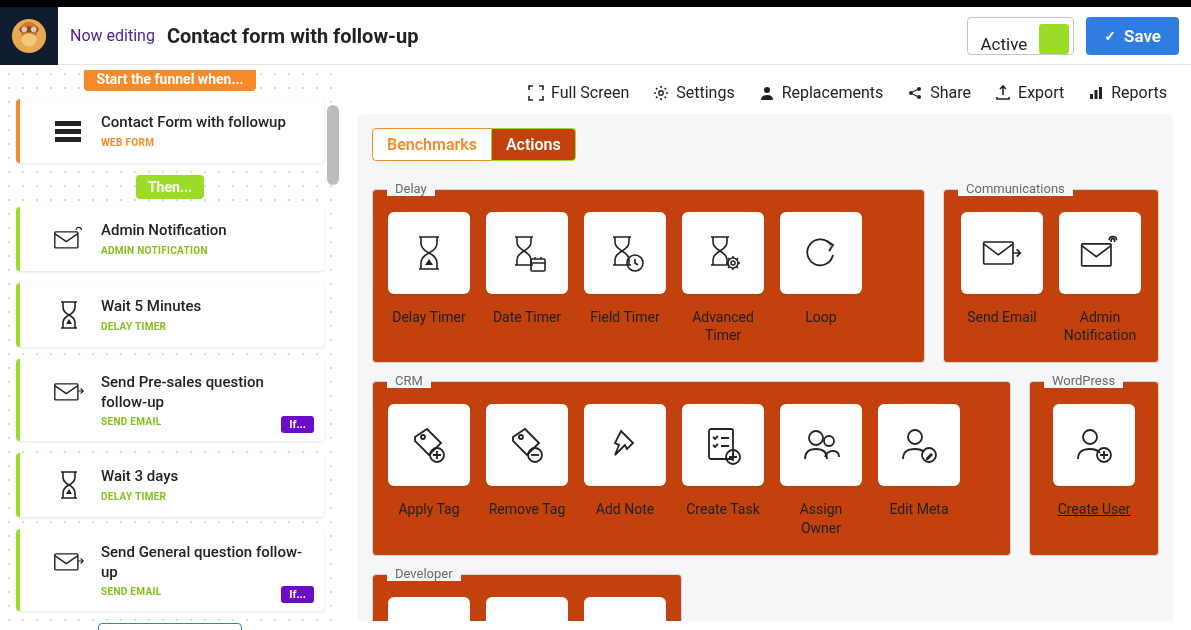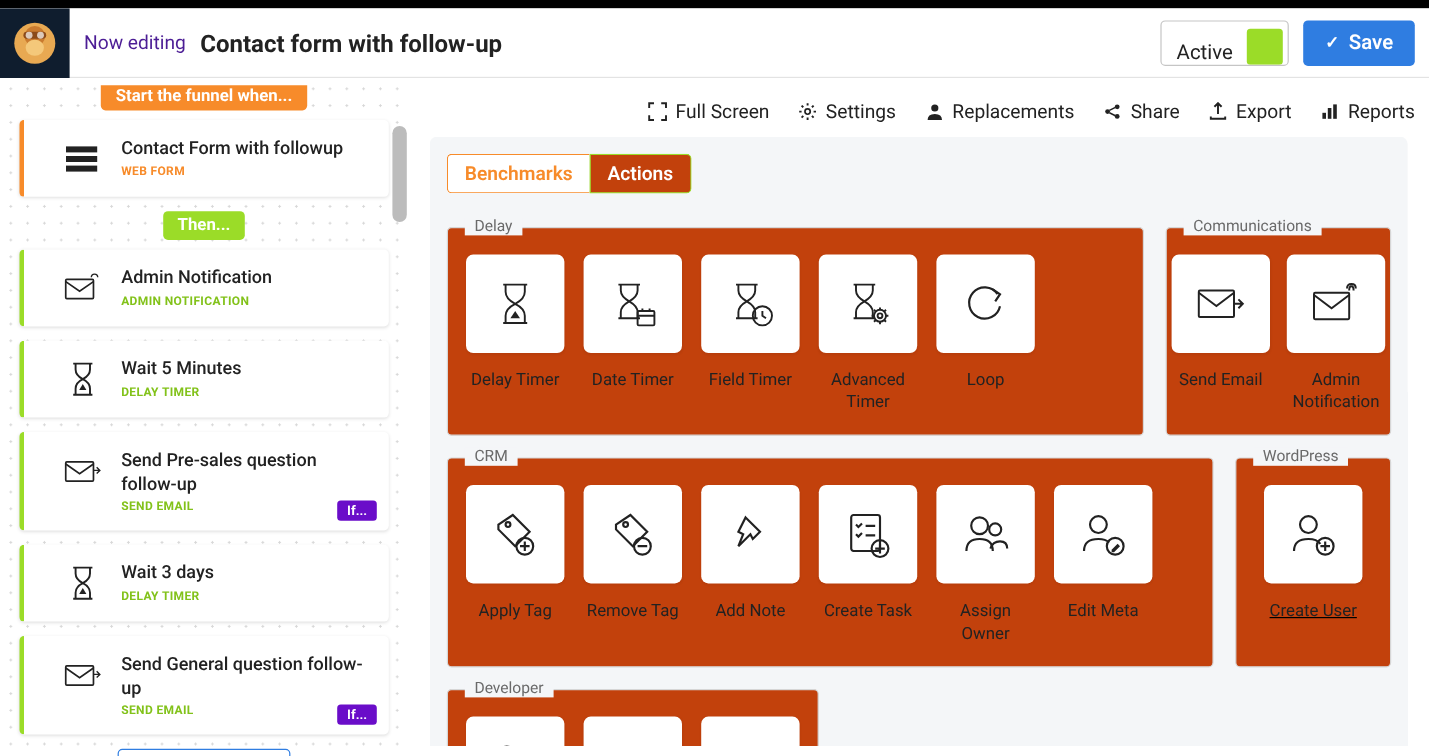--- a/index.html
+++ b/index.html
@@ -67,42 +67,42 @@
 .step-title { font-size: 15px; color: #222; font-weight: 500; line-height: 1.3; }
 .step-sub { font-size: 10px; font-weight: 700; letter-spacing: 0.3px; margin-top: 4px; text-transform: uppercase; }
 .step-sub.orange { color: #f78b2a; }
 .step-sub.green { color: #82c21a; }
 .if-badge { position: absolute; bottom: 8px; right: 10px; background: #6a0dc9; color: #fff; font-size: 11px; font-weight: 700; padding: 2px 8px; border-radius: 3px; }
 
 .add-step-btn { display: flex; align-items: center; justify-content: center; gap: 8px; border: 1.5px solid #2f7de1; color: #2f7de1; background: #fff; border-radius: 4px; padding: 10px 22px; font-size: 17px; font-weight: 600; margin: 8px auto 0 auto; cursor: pointer; }
 .add-step-row { text-align: center; }
 
 .canvas { flex: 1; background: #fff; position: relative; overflow: hidden; }
-.toolbar { display: flex; justify-content: flex-end; gap: 24px; padding: 18px 12px 12px 24px; }
+.toolbar { display: flex; justify-content: flex-end; gap: 24px; padding: 18px 24px 12px 24px; }
 .tool-item { display: flex; align-items: center; gap: 7px; font-size: 16px; color: #222; cursor: pointer; }
 .tool-item svg { width: 16px; height: 16px; }
 
 .canvas-body { background: #f4f6f8; margin: 0 18px 0 18px; border-radius: 6px 6px 0 0; padding: 14px; height: calc(100% - 58px); overflow-y: auto; }
 
 .tabs { display: inline-flex; border-radius: 4px; overflow: hidden; margin-bottom: 28px; }
 .tab { padding: 6px 14px; font-size: 16px; font-weight: 600; cursor: pointer; }
 .tab.bench { background: #fff; color: #f78b2a; border: 1.5px solid #f78b2a; border-right: none; border-radius: 4px 0 0 4px; }
 .tab.actions { background: #c2410c; color: #fff; border: 1.5px solid #9bdc28; border-radius: 0 4px 4px 0; }
 
 .groups-row { display: flex; gap: 18px; margin-bottom: 18px; }
 .group { border: 1px solid #d6d6d6; border-radius: 4px; padding: 22px 14px 18px 14px; position: relative; background: #c2410c; }
 .group-label { position: absolute; top: -9px; left: 14px; background: #f4f6f8; padding: 0 8px; font-size: 13px; color: #6a6a6a; }
 .tiles { display: flex; gap: 14px; flex-wrap: nowrap; }
 .tile { width: 84px; display: flex; flex-direction: column; align-items: center; cursor: pointer; }
 .tile-box { width: 82px; height: 82px; background: #fff; border-radius: 6px; display: flex; align-items: center; justify-content: center; box-shadow: 0 1px 2px rgba(0,0,0,0.06); }
 .tile-box svg { width: 44px; height: 44px; }
 .tile-label { font-size: 14px; color: #222; text-align: center; margin-top: 14px; line-height: 1.3; }
 
 .group.delay { flex: 1; }
-.group.comm { width: 188px; }
+.group.comm { width: 216px; }
 .group.crm { flex: 1; }
 .group.wp { width: 130px; text-decoration: underline; }
 .group.dev { width: auto; }
 
 .comm .tiles, .wp .tiles { justify-content: center; }
 </style>
 </head>
 <body>
 
 <div class="topbar"></div>

